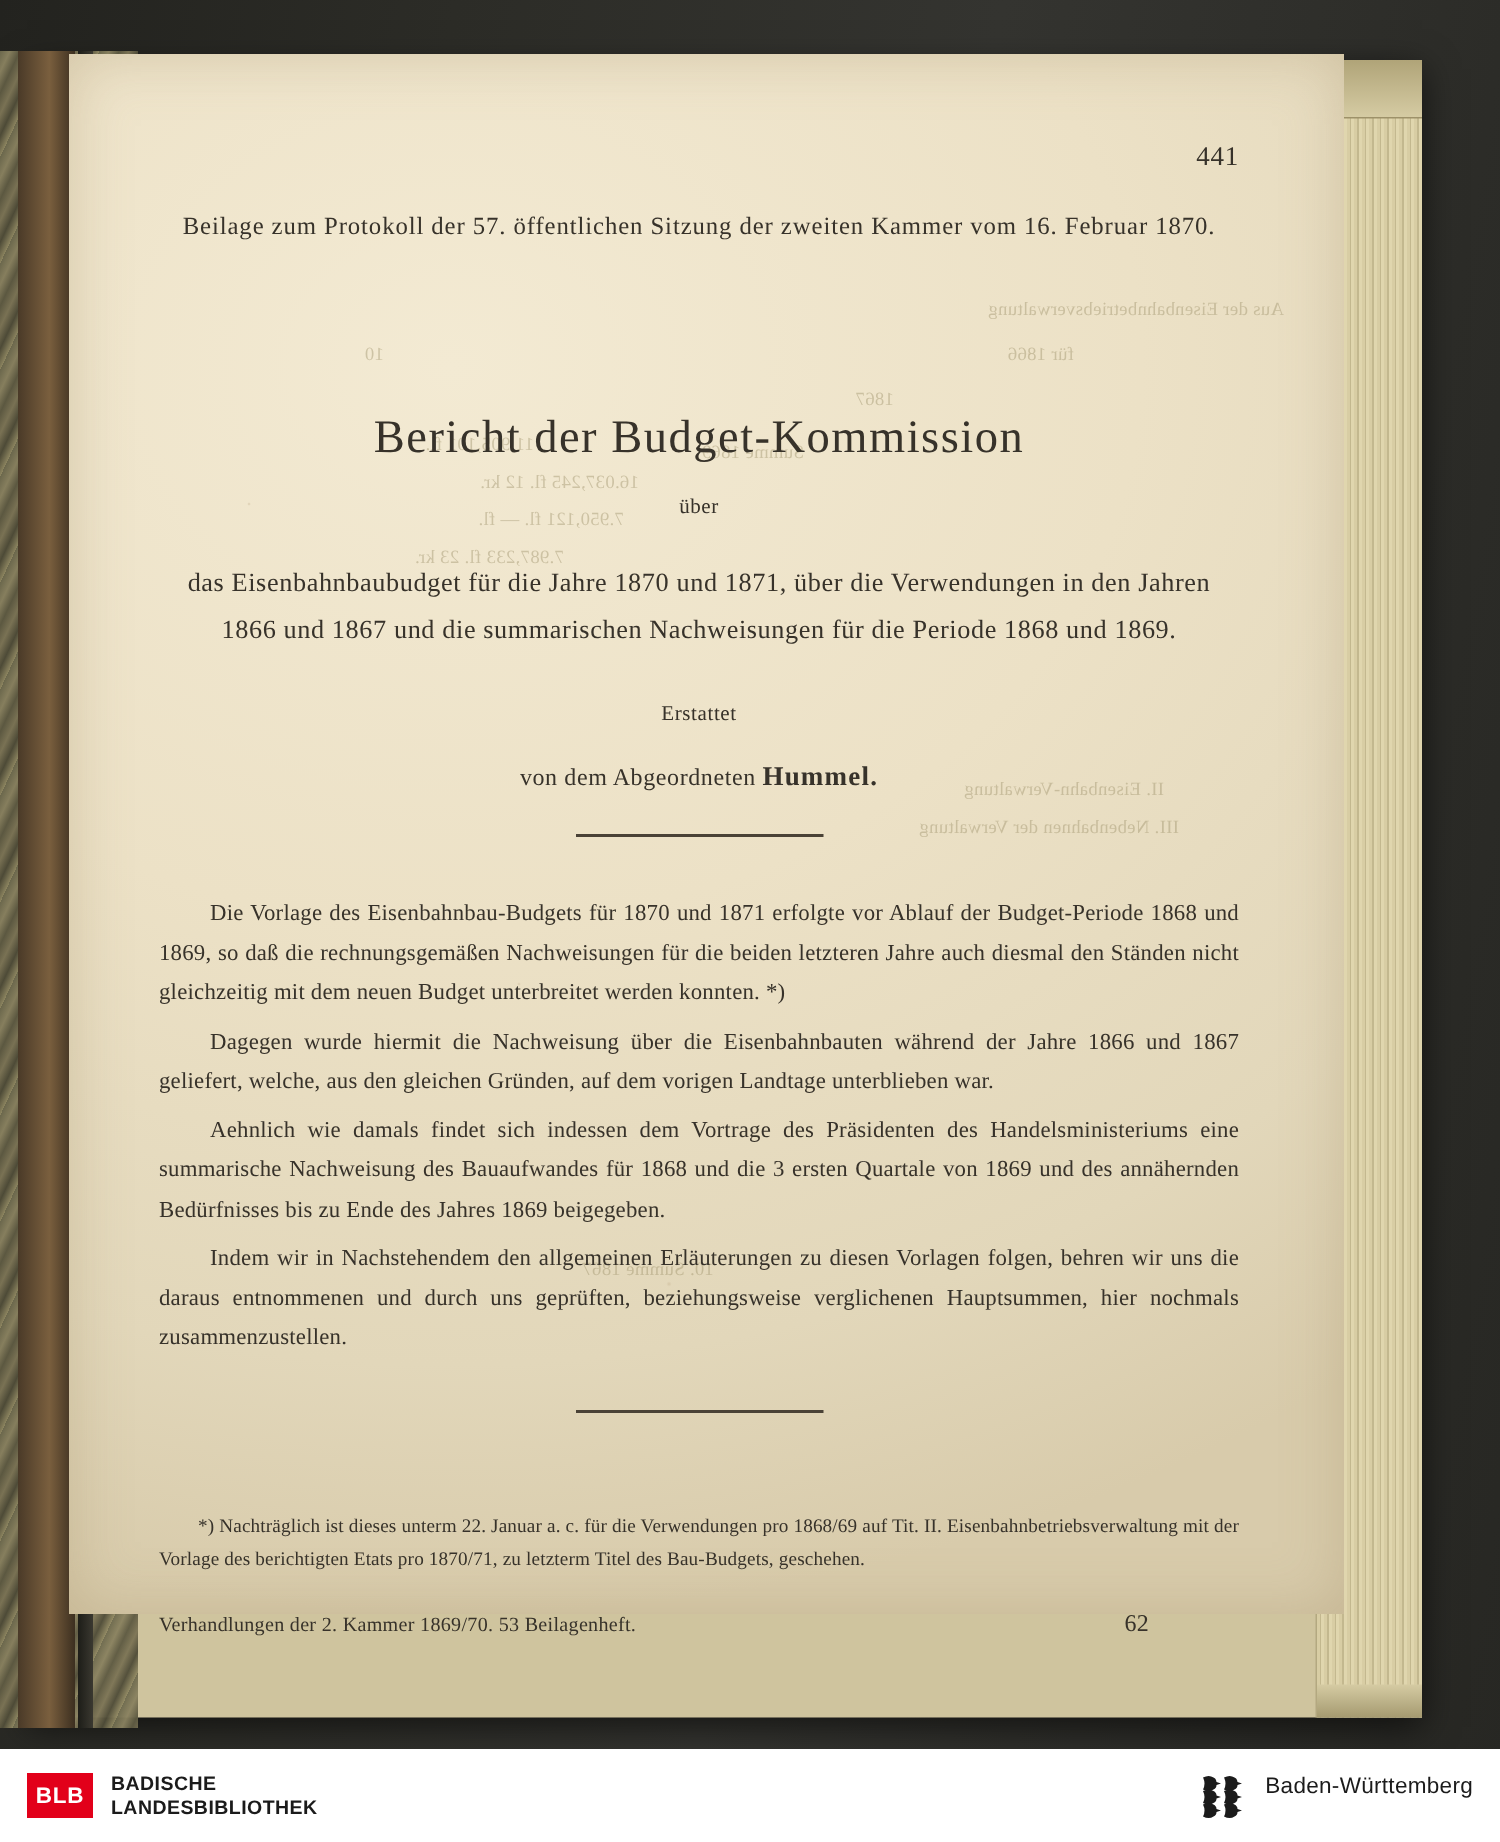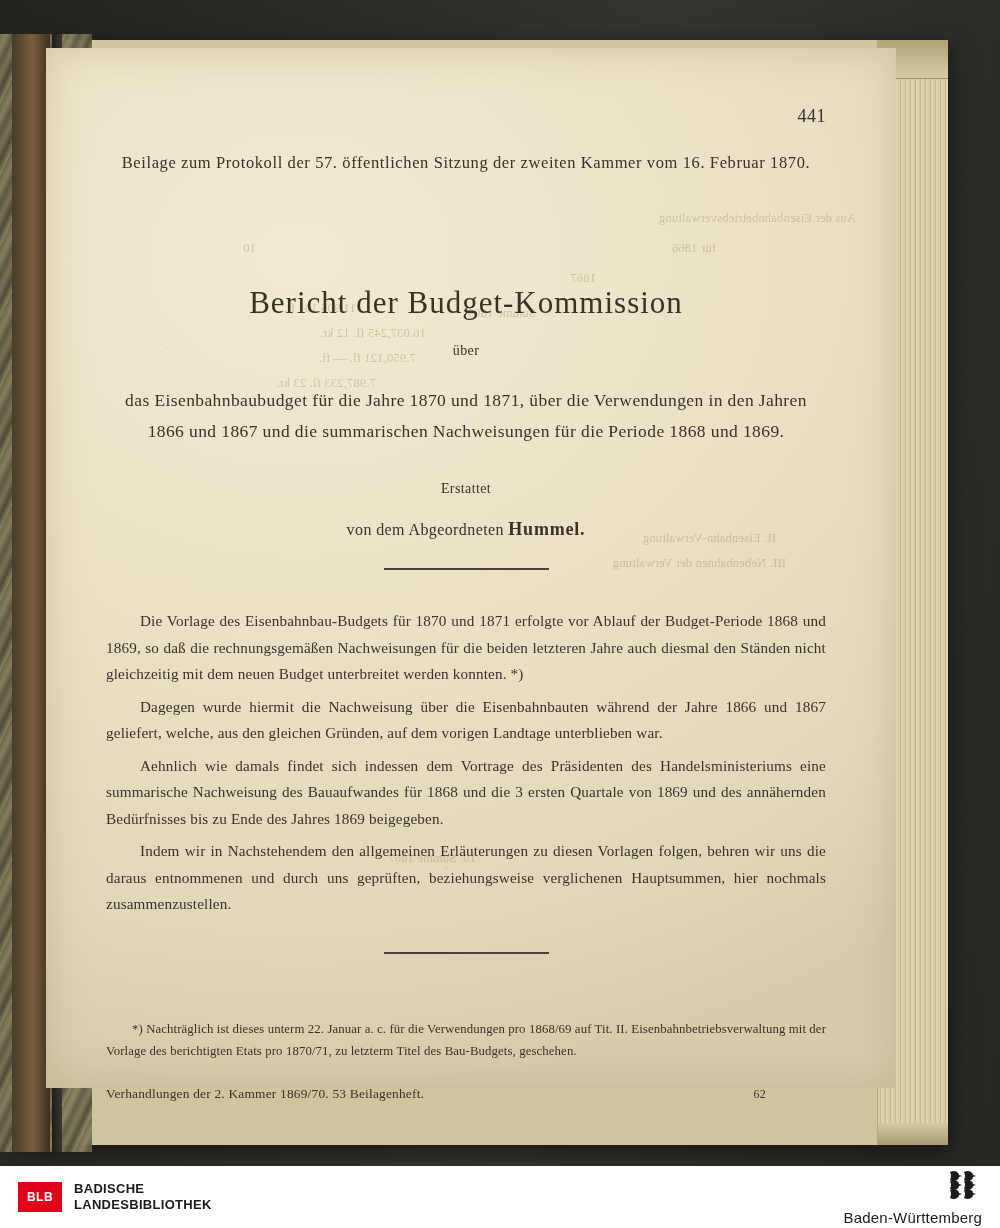--- a/index.html
+++ b/index.html
@@ -95,21 +95,21 @@
     top: 34px;
     width: 10px;
     height: 1118px;
     background: linear-gradient(90deg,#1d1d18,#3a3830);
   }
 
   
   .leaf {
     position: absolute;
     left: 46px;
-    top: 48px;
+    top: 36px;
     width: 850px;
     height: 1040px;
     background:
       radial-gradient(120% 80% at 30% 20%, #f3ead3 0%, #ece1c6 45%, #e2d7ba 80%, #d8cbab 100%);
     box-shadow: inset 0 0 40px rgba(160,140,100,.35);
   }
   .leaf::after {
     
     content: "";
     position: absolute;
@@ -222,21 +222,21 @@
     text-indent: 26px;
   }
   .colophon {
     margin-top: 24px;
     font-size: 13.4px;
     display: flex;
     justify-content: space-between;
     align-items: baseline;
     letter-spacing: .2px;
   }
-  .colophon .sig { font-size: 12px; padding-right: 60px; }
+  .colophon .sig { font-size: 16px; padding-right: 60px; }
 
   
   .footer {
     position: absolute;
     left: 0;
     bottom: 0;
     width: 1000px;
     height: 62px;
     background: #ffffff;
     display: flex;
@@ -249,40 +249,39 @@
     display: flex;
     align-items: center;
     gap: 12px;
   }
   .blb-logo {
     width: 44px;
     height: 30px;
     background: #e2001a;
     color: #fff;
     font-family: "Liberation Sans", sans-serif;
-    font-size: 12px;
+    font-size: 15px;
     font-weight: bold;
     letter-spacing: .5px;
     display: flex;
     align-items: center;
     justify-content: center;
   }
   .blb-text {
     font-family: "Liberation Sans", sans-serif;
     font-size: 13px;
     font-weight: bold;
     color: #1b1b1b;
     line-height: 16px;
     letter-spacing: .3px;
   }
   .footer-right {
     display: flex;
-    align-items: flex-end;
+    align-items: flex-start;
     gap: 10px;
-    flex-direction: column;
   }
   .bw-text {
     font-family: "Liberation Sans", sans-serif;
     font-size: 15px;
     color: #1b1b1b;
     letter-spacing: .2px;
   }
   .lions {
     display: flex;
     flex-direction: column;

